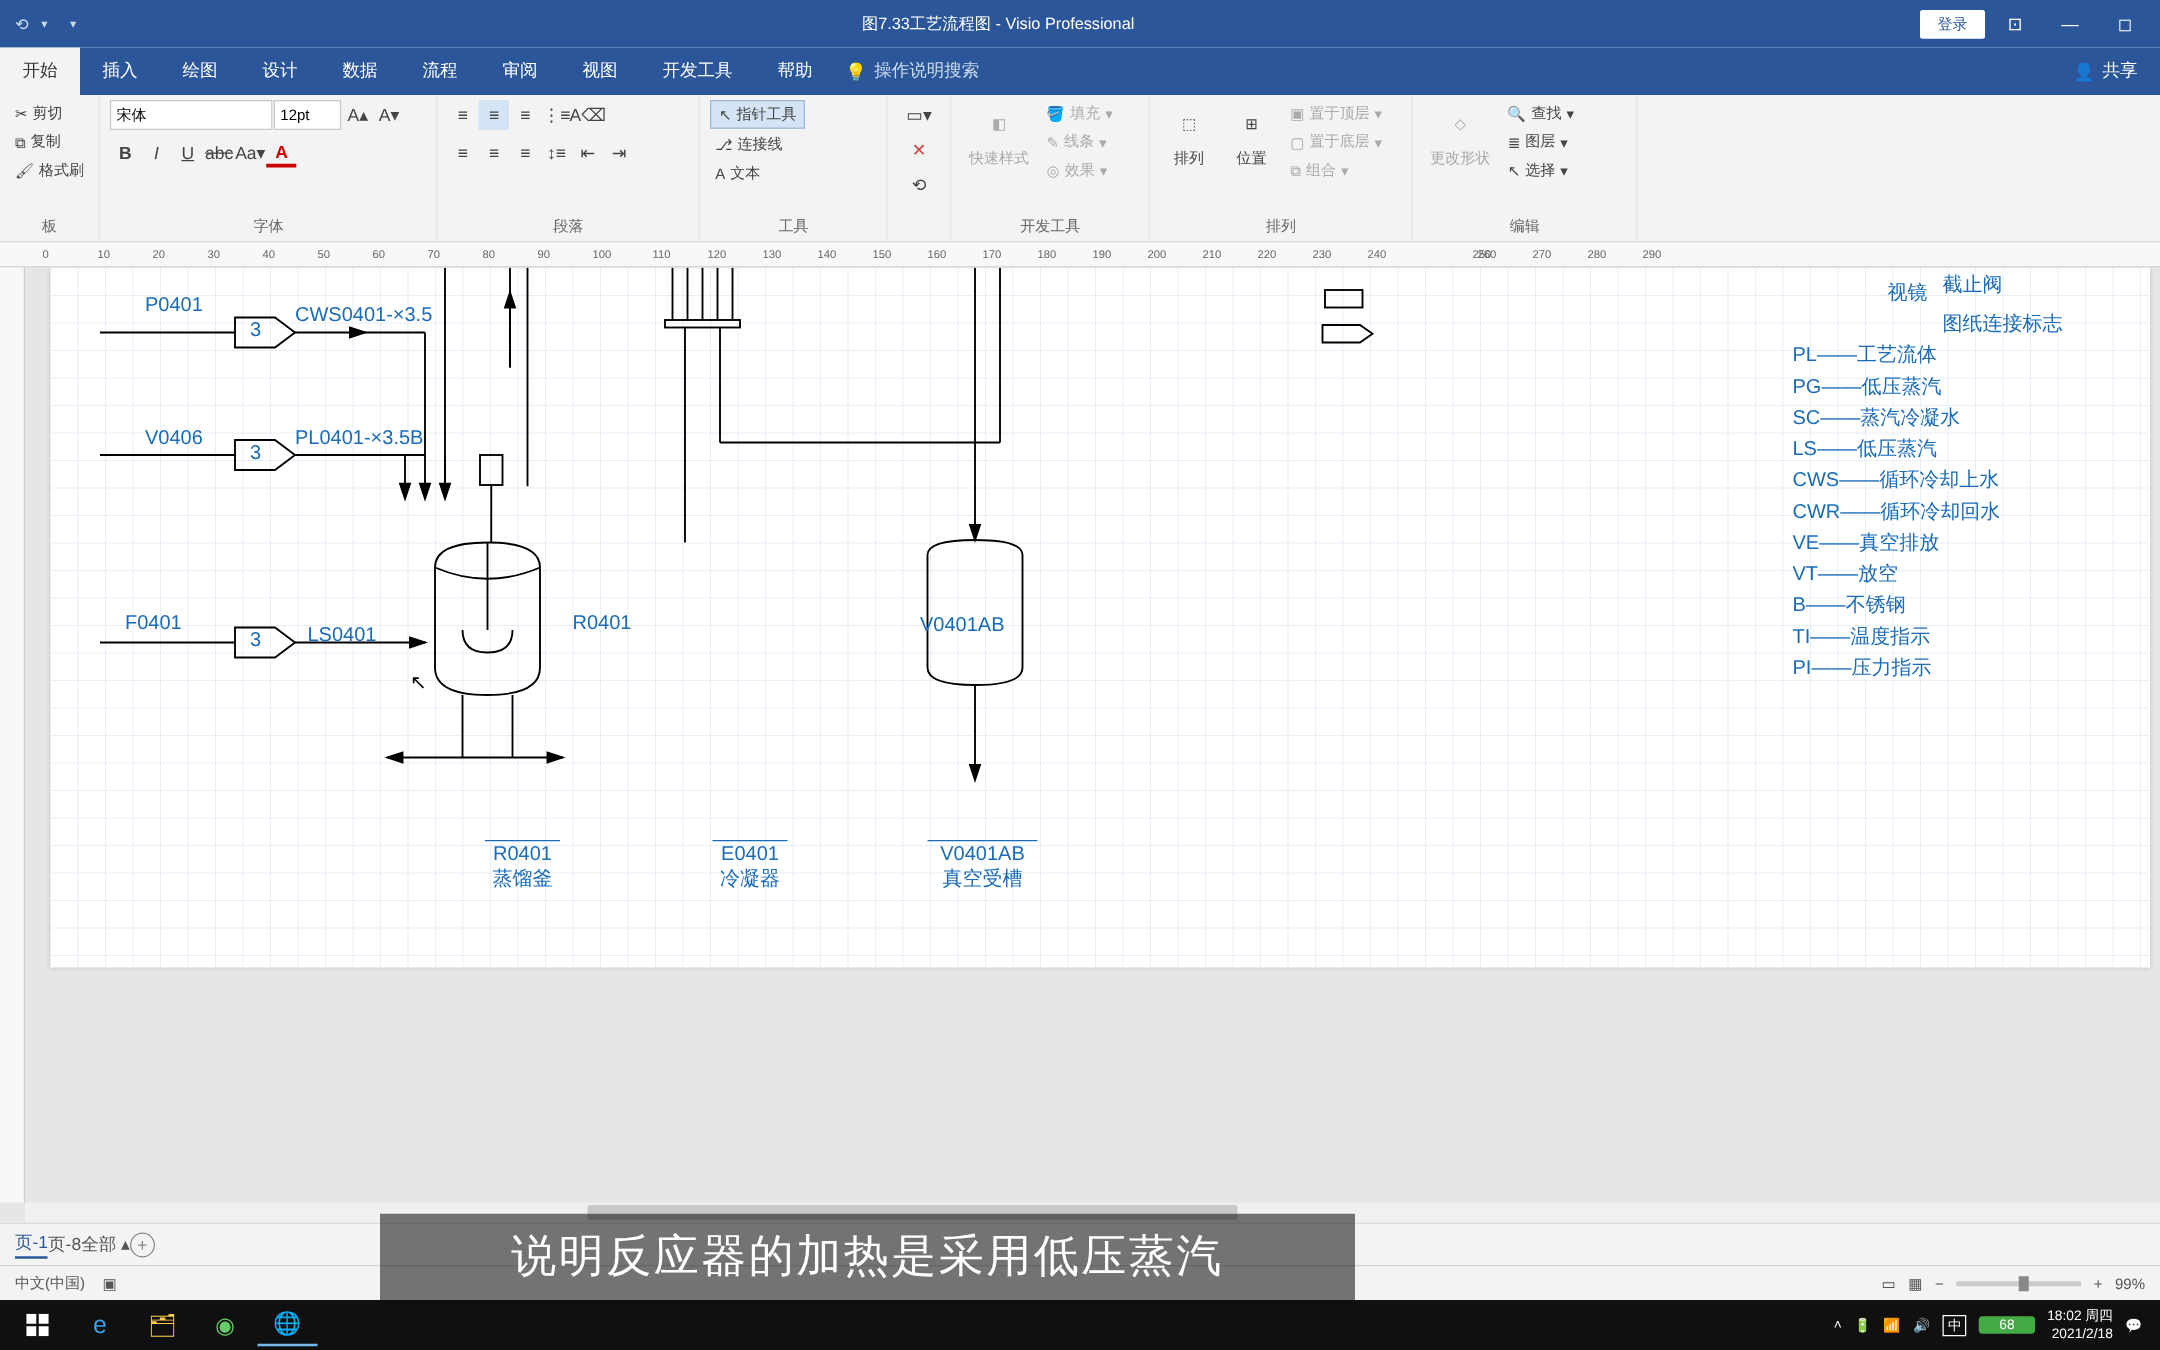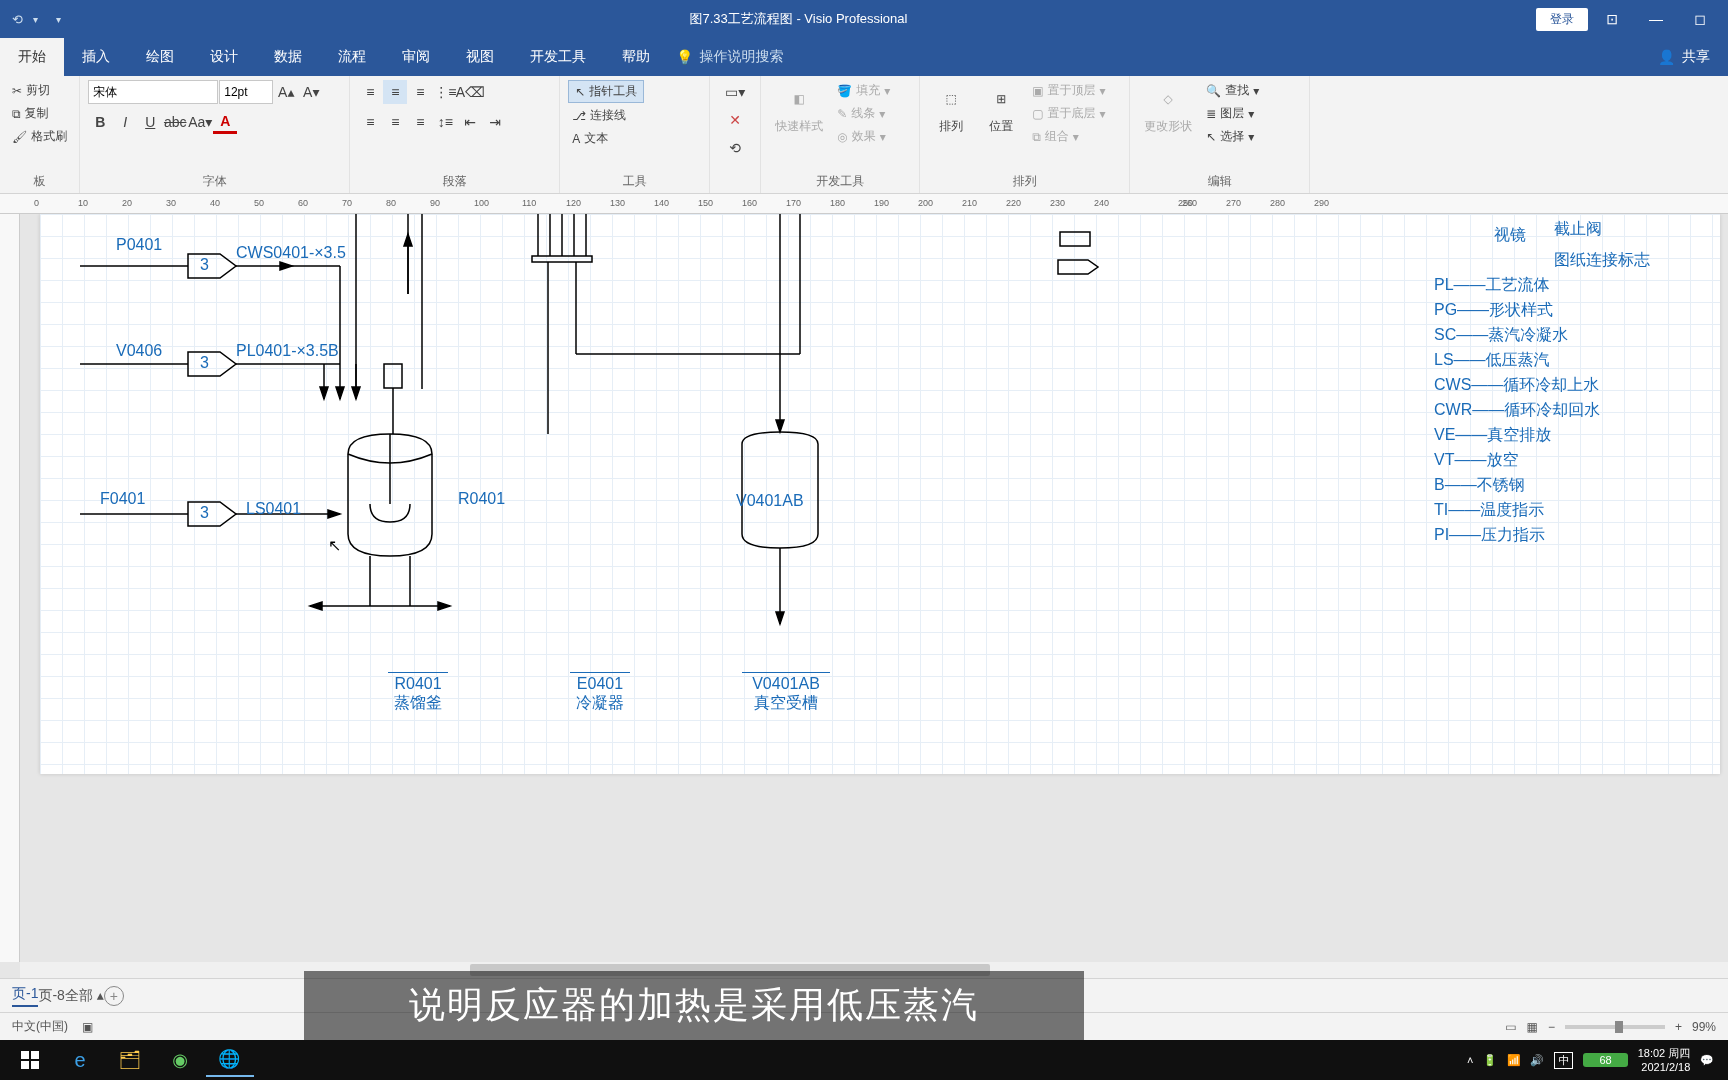--- a/index.html
+++ b/index.html
@@ -384,24 +384,24 @@
       <div class="dlabel" style="left:696px;top:278px;">V0401AB</div>
 
       <div class="dlabel" style="left:348px;top:458px;border-top:1.5px solid #1a6bb8;padding-top:2px;text-align:center;width:60px;"><span>R0401</span><br><span>蒸馏釜</span></div>
       <div class="dlabel" style="left:530px;top:458px;border-top:1.5px solid #1a6bb8;padding-top:2px;text-align:center;width:60px;"><span>E0401</span><br><span>冷凝器</span></div>
       <div class="dlabel" style="left:702px;top:458px;border-top:1.5px solid #1a6bb8;padding-top:2px;text-align:center;width:88px;"><span>V0401AB</span><br><span>真空受槽</span></div>
 
       <div class="cursor-arrow" style="left:288px;top:322px;">↖</div>
 
       <div class="legend">
         <div style="position:absolute;left:120px;top:-6px;">截止阀</div>
-        <div style="margin-left:60px;">视镜</div>
+        <div style="margin-left:76px;">视镜</div>
         <div style="margin-left:120px;">图纸连接标志</div>
         <div>PL——工艺流体</div>
-        <div>PG——形状样式</div>
+        <div>PG——低压蒸汽</div>
         <div>SC——蒸汽冷凝水</div>
         <div>LS——低压蒸汽</div>
         <div>CWS——循环冷却上水</div>
         <div>CWR——循环冷却回水</div>
         <div>VE——真空排放</div>
         <div>VT——放空</div>
         <div>B——不锈钢</div>
         <div>TI——温度指示</div>
         <div>PI——压力指示</div>
       </div>

